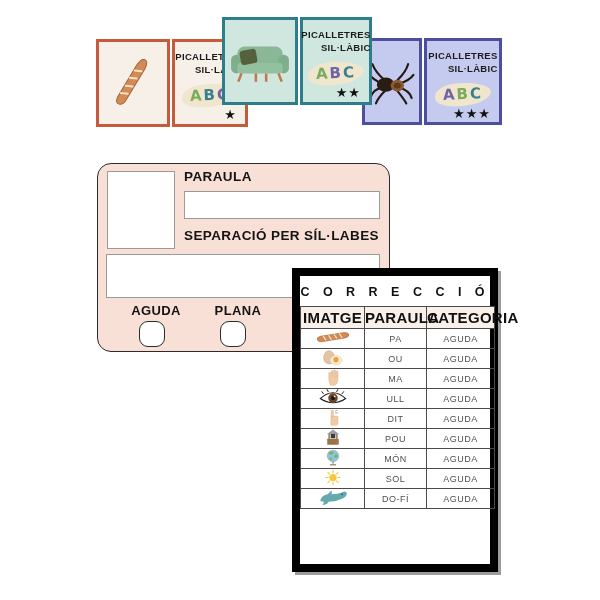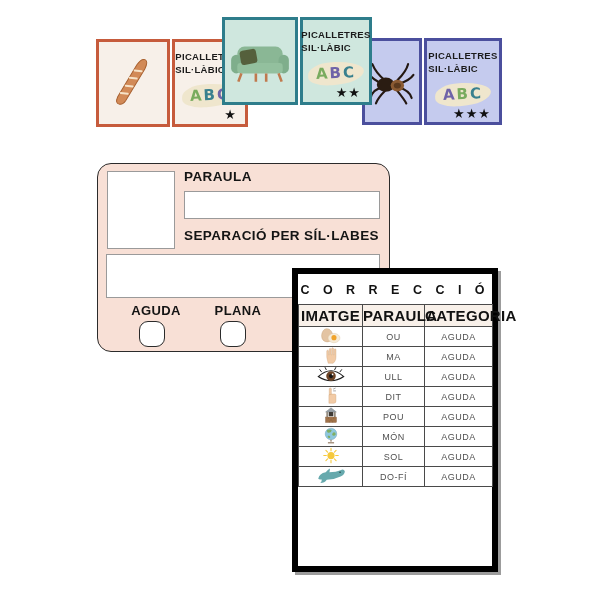--- a/index.html
+++ b/index.html
@@ -4,21 +4,21 @@
 <style>
   * { margin:0; padding:0; box-sizing:border-box; }
   body { background:#ffffff; font-family:"Liberation Sans", sans-serif; }
   .canvas { position:relative; width:600px; height:600px; background:#ffffff; overflow:hidden; }
 
   
   .pair { position:absolute; display:flex; gap:2px; }
   .card { border:3.5px solid #000; background:#fff; display:flex; flex-direction:column; align-items:center; }
   .img-card { justify-content:center; }
   .text-card { padding:5px 3px 3px; }
-  .card-title { font-weight:700; font-size:9.5px; line-height:1.35; text-align:left; letter-spacing:.3px; color:#1b1b1b; margin-top:4px; white-space:nowrap; }
+  .card-title { font-weight:700; font-size:9.5px; line-height:1.35; text-align:right; letter-spacing:.3px; color:#1b1b1b; margin-top:4px; white-space:nowrap; }
   .abc-splash { margin-top:7px; background:#efe6cd; padding:2px 8px 3px; border-radius:46% 54% 60% 40% / 55% 45% 60% 40%; transform:rotate(-3deg); }
   .abc-letter { font-weight:700; font-size:15px; letter-spacing:2px; font-family:"DejaVu Sans", sans-serif; }
   .stars { margin-top:auto; align-self:flex-end; margin-right:5px; margin-bottom:2px; font-size:13px; letter-spacing:1px; color:#111; font-family:"DejaVu Sans", sans-serif; }
 
   #pair-orange { left:96px; top:39px; z-index:1; }
   #pair-orange .card { width:74px; height:88px; }
   #pair-orange .text-card { width:76px; }
   #pair-teal { left:222px; top:17px; z-index:3; }
   #pair-teal .img-card { width:76px; height:88px; }
   #pair-teal .text-card { width:72px; height:88px; }
@@ -36,21 +36,21 @@
   #input-paraula { left:86px; top:27px; width:196px; height:28px; }
   #input-separacio { left:8px; top:90px; width:274px; height:44px; }
   .opt-label { position:absolute; width:50px; text-align:center; font-weight:700; font-size:13px; letter-spacing:.4px; color:#141414; }
   #lbl-aguda { left:33px; top:139px; }
   #lbl-plana { left:115px; top:139px; }
   .checkbox { position:absolute; width:26px; height:26px; background:#fff; border:1.5px solid #2b2b2b; border-radius:9px; }
   #check-aguda { left:41px; top:157px; }
   #check-plana { left:122px; top:157px; }
 
   
-  .correction { position:absolute; left:292px; top:268px; width:206px; height:304px; background:#fff; border:6px solid #000000; box-shadow:3px 3px 0 0 #9c9c9c; z-index:5; }
+  .correction { position:absolute; left:292px; top:268px; width:206px; height:304px; background:#fff; border:8px solid #000000; box-shadow:3px 3px 0 0 #9c9c9c; z-index:5; }
   .correction-title { margin-top:9px; text-align:center; font-weight:700; font-size:12.5px; letter-spacing:5px; color:#111; }
   table.ctable { width:194px; margin:7px auto 0; border-collapse:collapse; border:1.5px solid #3a3a3a; table-layout:fixed; }
   .ctable th, .ctable td { border:1px solid #4a4a4a; text-align:center; vertical-align:middle; }
   .ctable th { height:22px; background:#f8f0e9; font-weight:700; font-size:15px; letter-spacing:.3px; color:#111; }
   .ctable td { height:20px; font-size:9px; letter-spacing:.5px; color:#4f4f4f; }
   .ctable col.c1 { width:64px; } .ctable col.c2 { width:62px; } .ctable col.c3 { width:68px; }
   .cell-icon { display:inline-block; height:17px; width:36px; line-height:0; }
   .cell-icon svg { height:100%; width:100%; }
   .big-icon { display:inline-block; line-height:0; }
   .big-icon svg { width:100%; height:100%; }
@@ -155,20 +155,28 @@
         </colgroup>
       <thead>
         <tr>
           <th>IMATGE</th>
           <th>PARAULA</th>
           <th>CATEGORIA</th>
         </tr>
       </thead>
       <tbody>
           <tr>
+            <td><span class="cell-icon"><svg viewBox="0 0 60 26">
+                  <path d="M4 17 Q2 13 9 11 L47 5 Q55 4 56.5 8 Q57.5 12 49 14 L11 20 Q5.5 20.5 4 17 Z" fill="#d28a57" stroke="#a8602f" stroke-width="1"></path>
+                  <path d="M14 11 l4 6 M23 10 l4 6 M32 8 l4 6 M41 7 l4 6" stroke="#f6e3c8" stroke-width="2" fill="none" stroke-linecap="round"></path>
+                </svg></span></td>
+            <td>PA</td>
+            <td>AGUDA</td>
+          </tr>
+          <tr>
             <td><span class="cell-icon"><svg viewBox="0 0 48 40">
                   <path d="M14 4 C22 4 28 12 28 21 C28 30 22 35 15 35 C8 35 2 30 2 21 C2 12 7 4 14 4 Z" fill="#e3c4a3" stroke="#c49a6d" stroke-width="1"></path>
                   <ellipse cx="31" cy="26" rx="14" ry="11" fill="#f6ead6" stroke="#d8c3a0" stroke-width="1"></ellipse>
                   <circle cx="31" cy="25" r="6" fill="#f0a32b"></circle>
                 </svg></span></td>
             <td>OU</td>
             <td>AGUDA</td>
           </tr>
           <tr>
             <td><span class="cell-icon"><svg viewBox="0 0 40 48">

